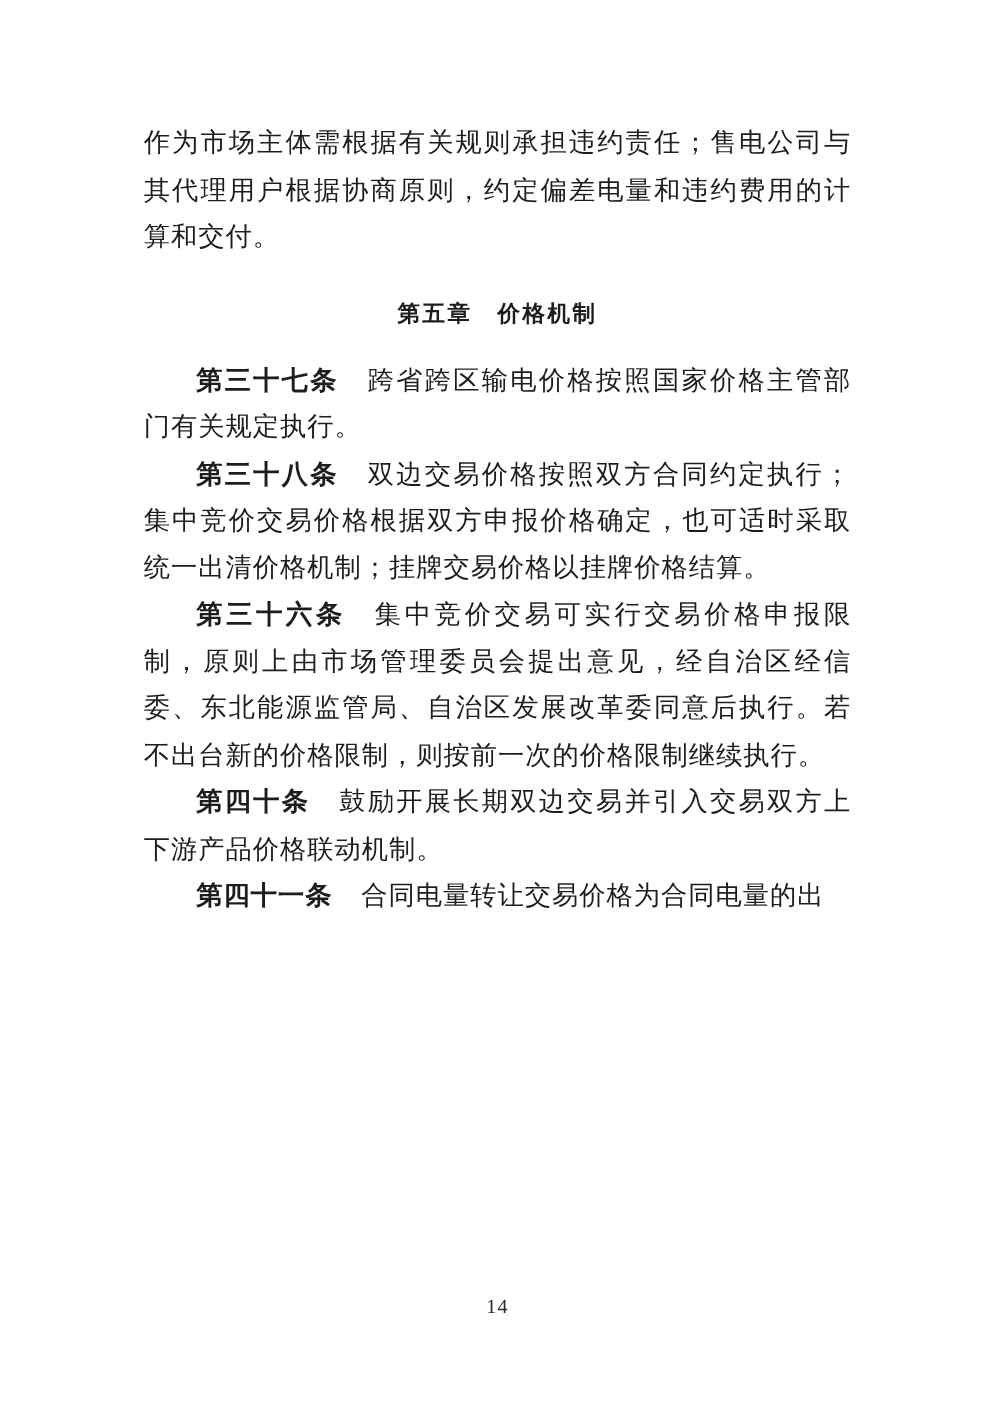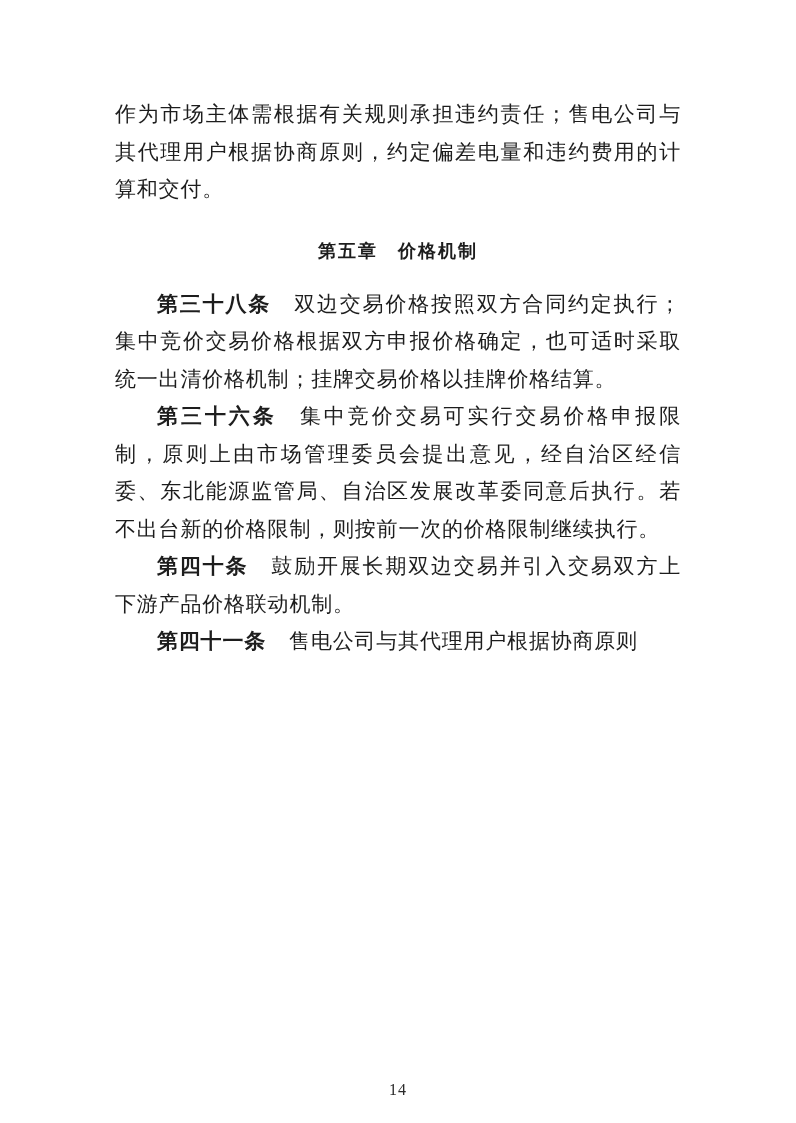--- a/index.html
+++ b/index.html
@@ -63,51 +63,53 @@
   .page-number {
     position: absolute;
     top: 1036px;
     left: 0;
     width: 796px;
     text-align: center;
     font-size: 16px;
     line-height: 20px;
     letter-spacing: 1px;
     color: #2a2a2a;
-    margin-top: 44px;
   }
 </style>
 </head>
 <body>
 
 <div class="page">
 
   <div class="body-text">
 
     <p class="para-cont">作为市场主体需根据有关规则承担违约责任；售电公司与其代理用户根据协商原则，约定偏差电量和违约费用的计算和交付。</p>
 
     <p class="chapter-heading">第五章　价格机制</p>
 
 
 
+    <p class="article">
+      <span class="art-num">第三十七条</span><span>跨省跨区输电价格按照国家价格主管部门有关规定执行。</span>
+    </p>
 
     <p class="article">
       <span class="art-num">第三十八条</span><span>双边交易价格按照双方合同约定执行；集中竞价交易价格根据双方申报价格确定，也可适时采取统一出清价格机制；挂牌交易价格以挂牌价格结算。</span>
     </p>
 
     <p class="article">
       <span class="art-num">第三十六条</span><span>集中竞价交易可实行交易价格申报限制，原则上由市场管理委员会提出意见，经自治区经信委、东北能源监管局、自治区发展改革委同意后执行。若不出台新的价格限制，则按前一次的价格限制继续执行。</span>
     </p>
 
     <p class="article">
       <span class="art-num">第四十条</span><span>鼓励开展长期双边交易并引入交易双方上下游产品价格联动机制。</span>
     </p>
 
     <p class="article">
-      <span class="art-num">第四十一条</span><span>售电公司与其代理用户根据协商原则</span>
+      <span class="art-num">第四十一条</span><span>合同电量转让交易价格为合同电量的出</span>
     </p>
 
   </div>
 
   <div class="page-number">14</div>
 
   <div class="edge-line"></div>
 
 </div>
 

